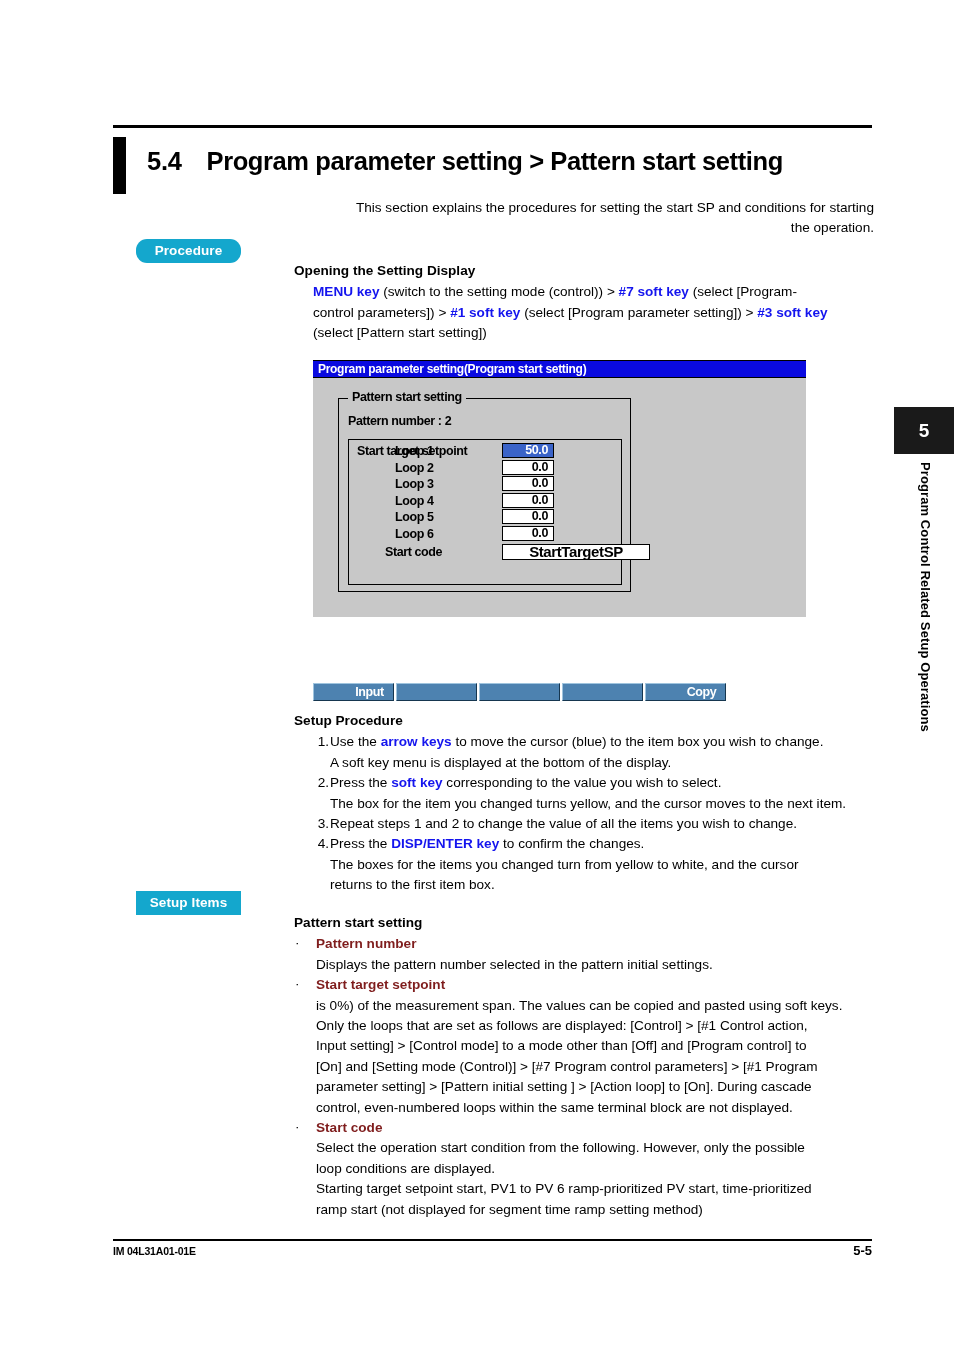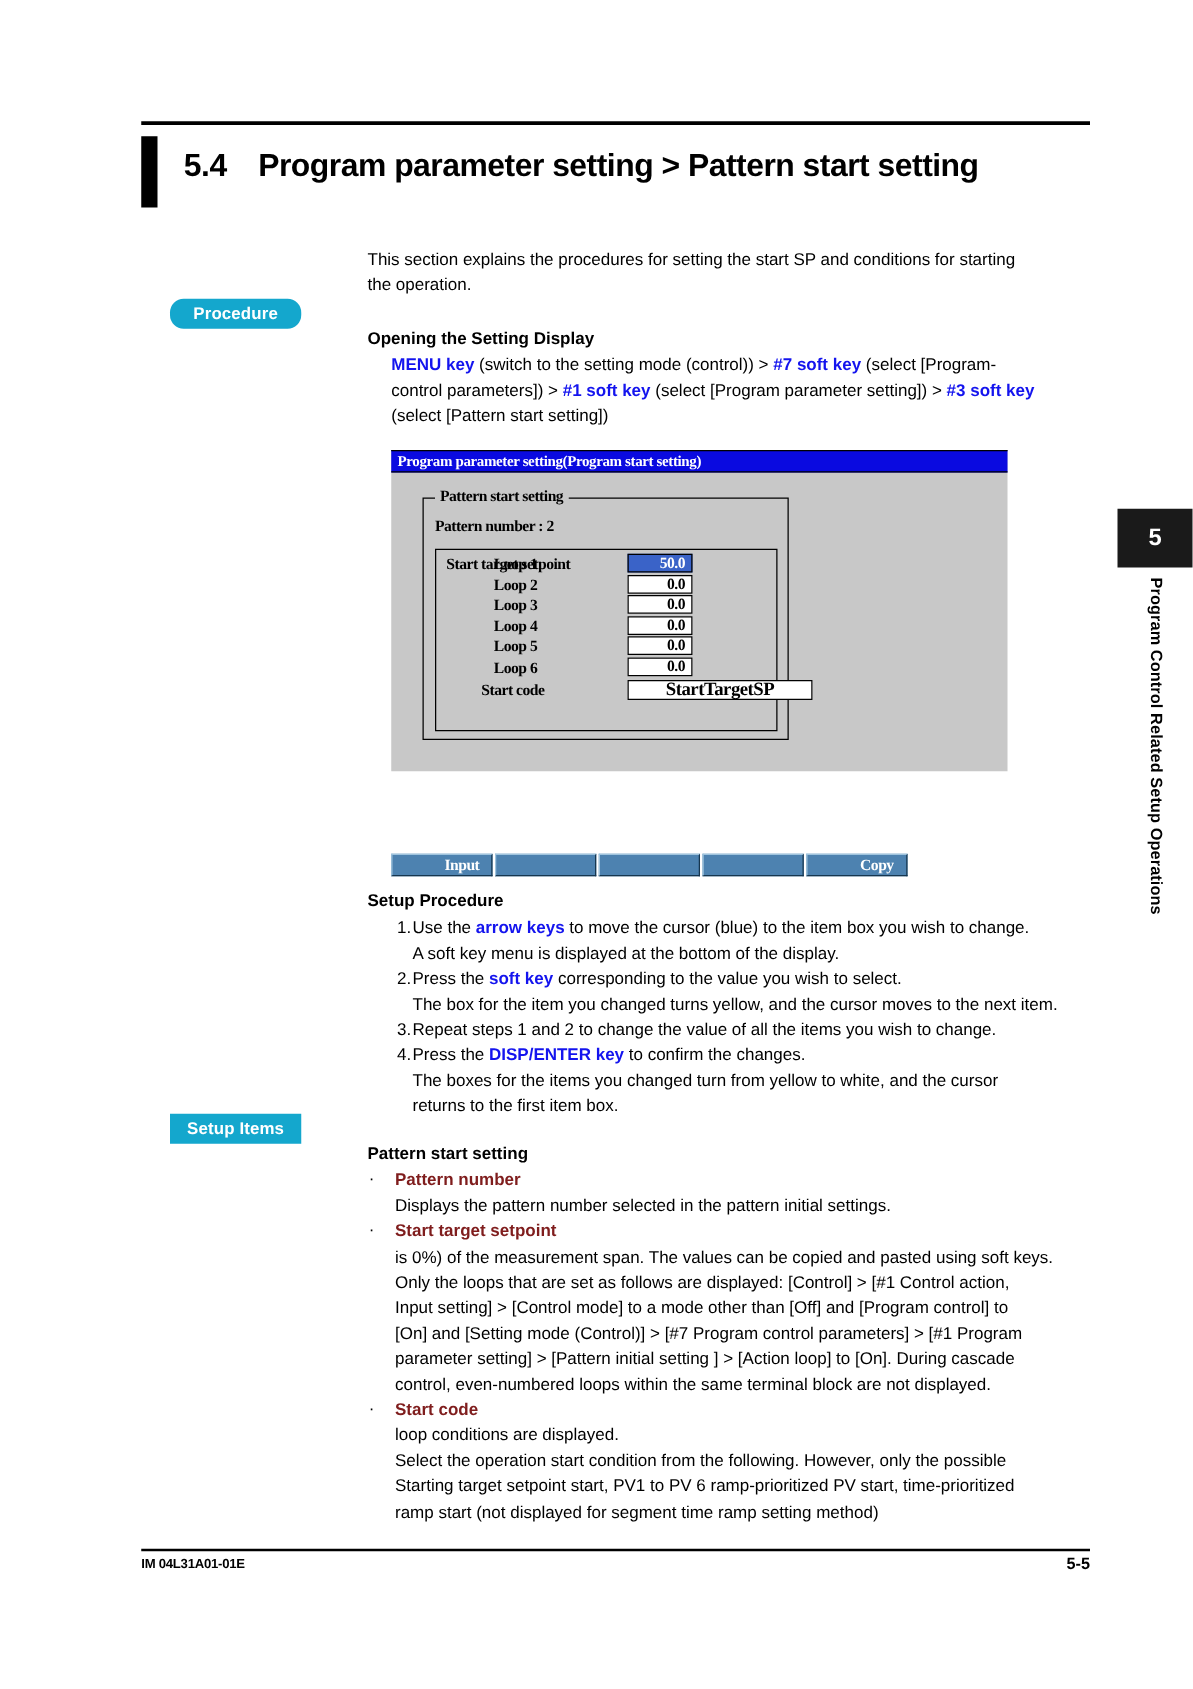--- a/index.html
+++ b/index.html
@@ -13,21 +13,21 @@
     font-family: "Liberation Sans", sans-serif;
     color: #000000;
     position: relative;
     overflow: hidden;
   }
 
   
   .section-head {
     position: absolute;
     left: 113px;
-    top: 97px;
+    top: 125px;
     width: 759px;
     text-align: center;
   }
   .section-rule {
     height: 3px;
     background: #000000;
     width: 759px;
   }
   .section-title-row {
     display: flex;
@@ -75,21 +75,21 @@
   #badge-setup-items { left: 136px; top: 891px; }
 
   
   .col {
     position: absolute;
     left: 294px;
     width: 580px;
     font-size: 13.6px;
     line-height: 20.4px;
   }
-  #intro { top: 198px; }
+  #intro { top: 198px; text-align: right; }
   #opening { top: 261px; }
   #setup-procedure { top: 711px; }
   #setup-items { top: 913px; }
 
   .p { margin: 0; }
   .blue { color: #1414ee; font-weight: bold; }
   .sub-head {
     font-weight: bold;
     font-size: 13.6px;
     margin: 0 0 1px 0;
@@ -125,21 +125,21 @@
   .bullet-body { padding-left: 22px; }
 
   
   .device {
     position: absolute;
     left: 313px;
     top: 360px;
     width: 493px;
     height: 257px;
     background: #c8c8c8;
-    font-family: Liberation Serif, serif;
+    font-family: Liberation Sans, sans-serif;
     box-sizing: border-box;
   }
   .device-titlebar {
     height: 16px;
     background: #0a0ae0;
     border-top: 1px solid #000000;
     border-bottom: 1px solid #000000;
     color: #ffffff;
     font-size: 12px;
     font-weight: bold;
@@ -497,22 +497,22 @@
     <div class="p">[On] and [Setting mode (Control)] &gt; [#7 Program control parameters] &gt; [#1 Program</div>
     <div class="p">parameter setting] &gt; [Pattern initial setting ] &gt; [Action loop] to [On].  During cascade</div>
     <div class="p">control, even-numbered loops within the same terminal block are not displayed.</div>
   </div>
 
   <div class="bullet-item">
     <span class="dot">·</span>
     <span class="bullet-label">Start code</span>
   </div>
   <div class="bullet-body">
+    <div class="p">Select the operation start condition from the following.  However, only the possible</div>
     <div class="p">loop conditions are displayed.</div>
-    <div class="p">Select the operation start condition from the following.  However, only the possible</div>
     <div class="p">Starting target setpoint start, PV1 to PV 6 ramp-prioritized PV start, time-prioritized</div>
     <div class="p">ramp start (not displayed for segment time ramp setting method)</div>
   </div>
 </div>
 
 <div class="chapter-tab">5</div>
 <div class="chapter-label">
   <span>Program Control Related Setup Operations</span>
 </div>
 

